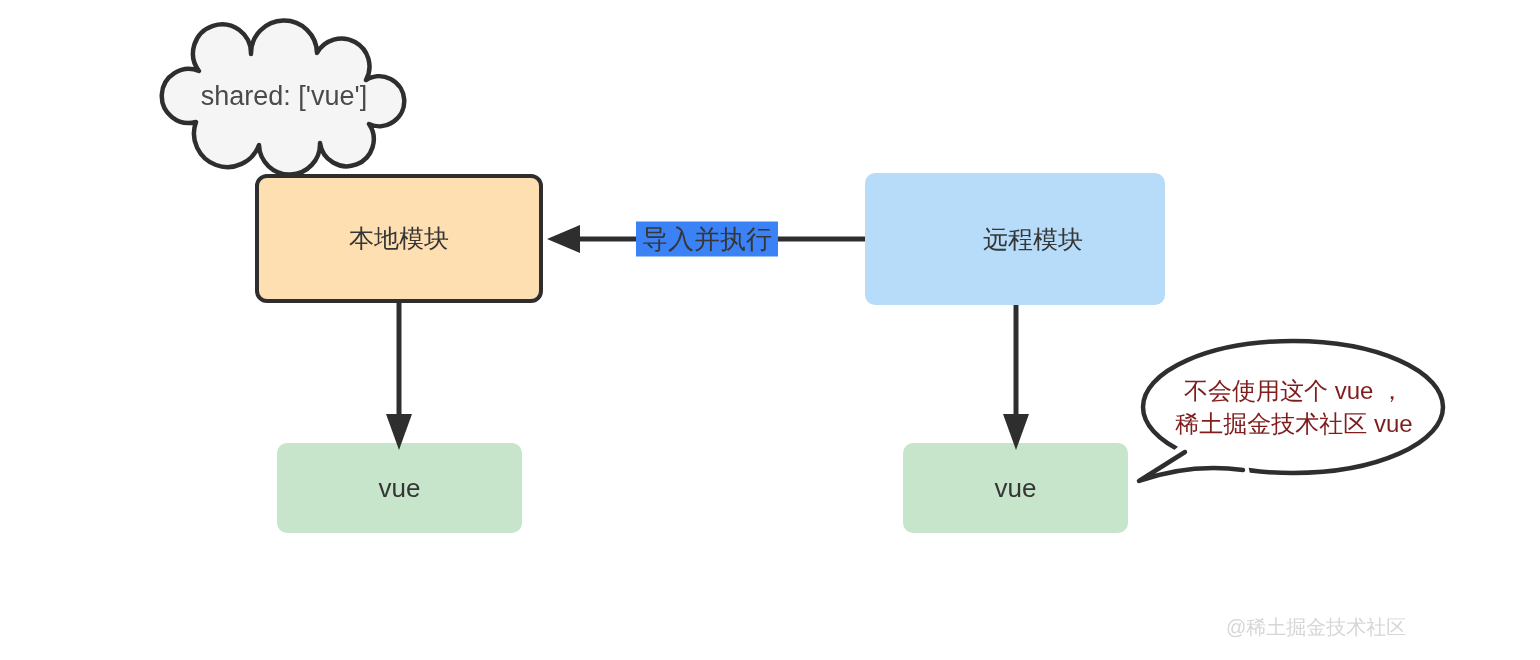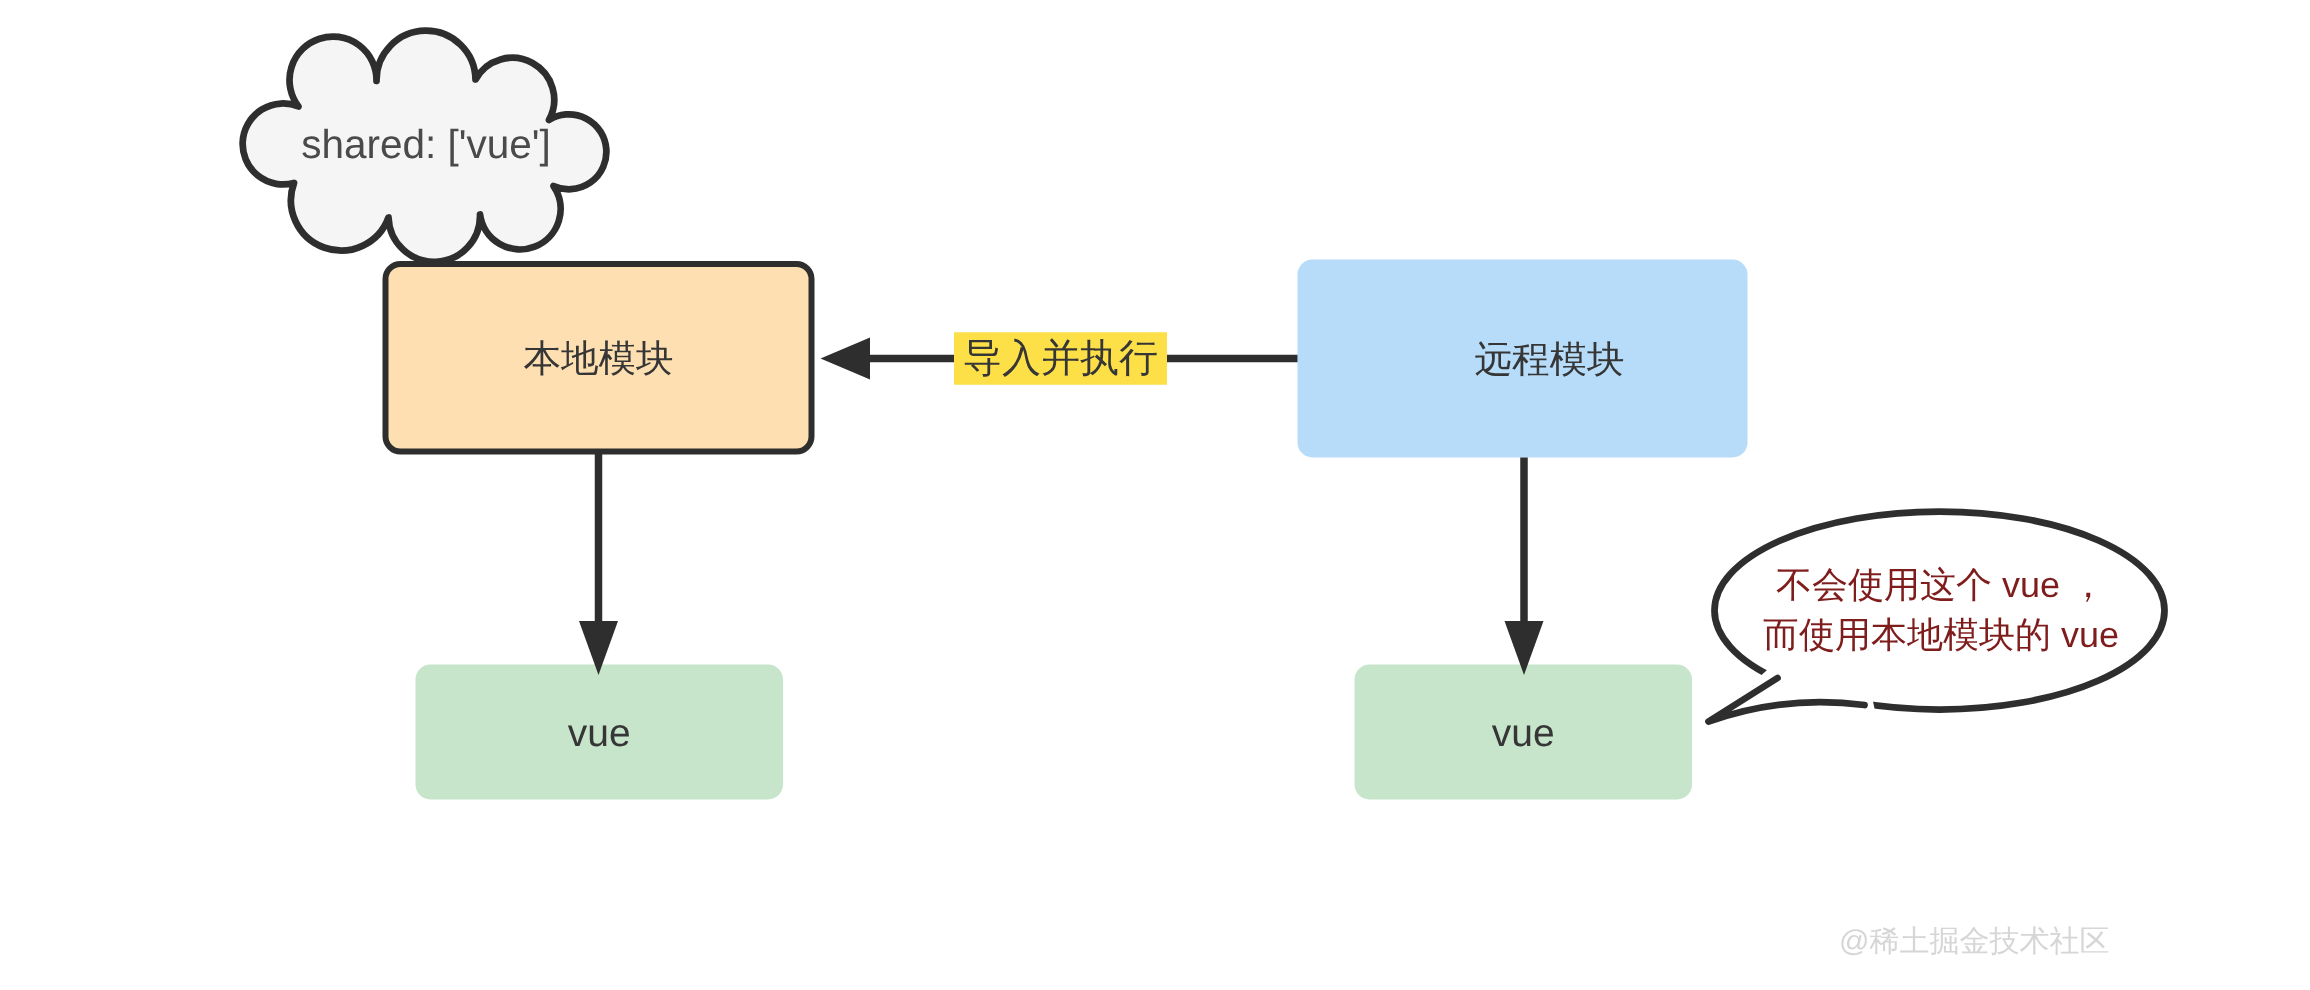--- a/index.html
+++ b/index.html
@@ -26,21 +26,21 @@
   }
   .label-local    { left: 257px; top: 176px; width: 284px; height: 125px; font-size: 25px; }
   .label-remote   { left: 865px; top: 173px; width: 336px; height: 132px; font-size: 25px; }
   .label-vue-l    { left: 277px; top: 443px; width: 245px; height: 90px;  font-size: 26px; }
   .label-vue-r    { left: 903px; top: 443px; width: 225px; height: 90px;  font-size: 26px; }
   .label-cloud    { left: 186px; top: 66px;  width: 196px; height: 60px;  font-size: 27px; color: #4a4a4a; }
   .edge-label {
     position: absolute;
     left: 707px; top: 239px;
     transform: translate(-50%, -50%);
-    background: #fde047;
+    background: #3b82f6;
     padding: 0 6px;
     font-size: 26px;
     white-space: nowrap;
     color: #363636;
   }
   .bubble-text {
     position: absolute;
     left: 1148px; top: 374px;
     width: 292px;
     text-align: center;
@@ -102,18 +102,18 @@
   <div class="label label-remote">远程模块</div>
 
   <div class="label label-vue-l">vue</div>
 
   <div class="label label-vue-r">vue</div>
 
   <div class="edge-label">导入并执行</div>
 
   <div class="bubble-text">
     <div>不会使用这个 vue ，</div>
-    <div>而使用本地模块的 vue</div>
+    <div>稀土掘金技术社区 vue</div>
   </div>
 
   <div class="watermark">@稀土掘金技术社区</div>
 
 </div>
 
 </body></html>

